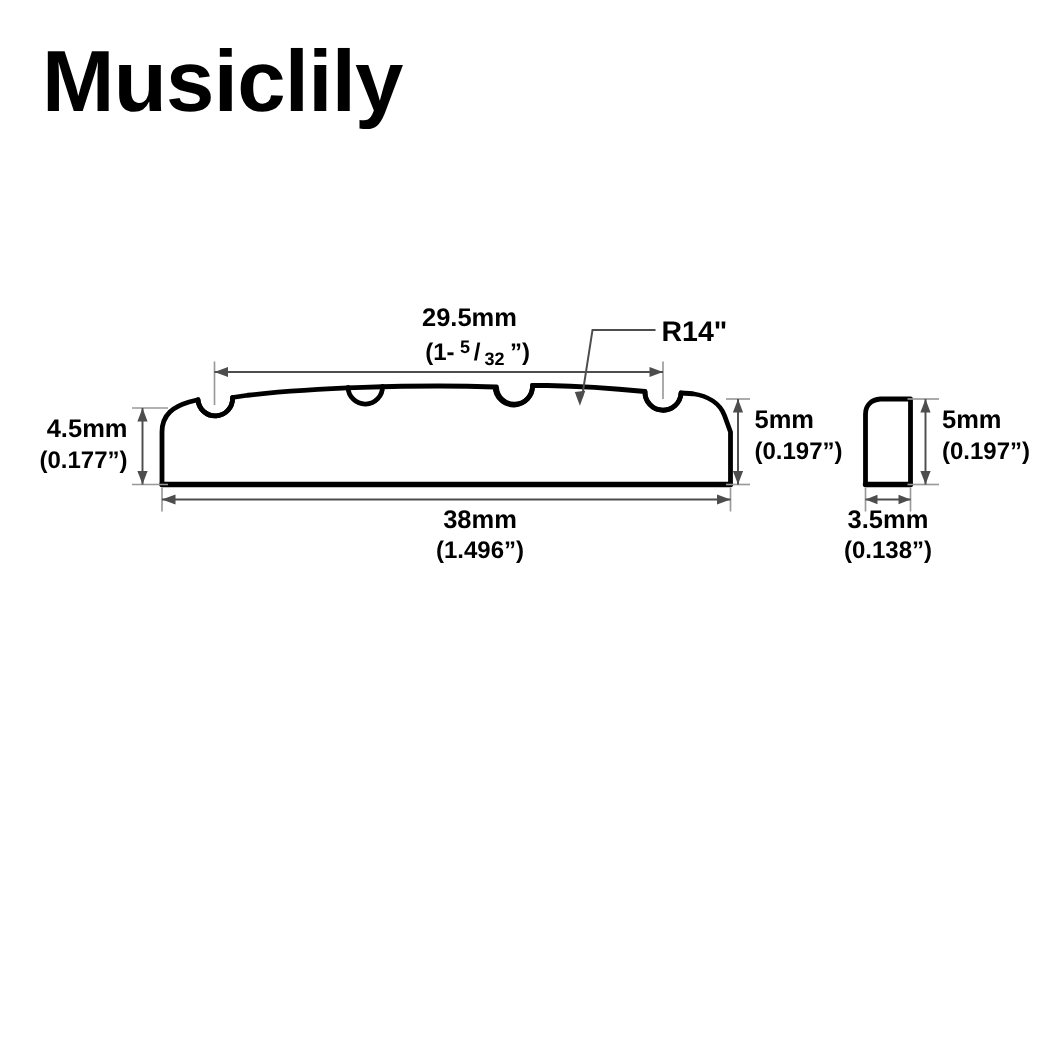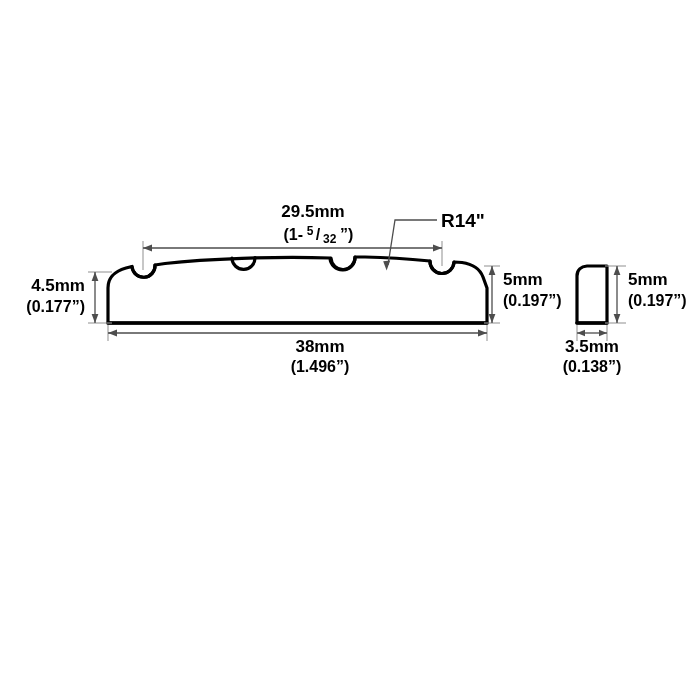--- a/index.html
+++ b/index.html
@@ -86,20 +86,21 @@
   .arrow-head {
     fill: #4d4d4d;
     stroke: none;
   }
 </style>
 </head>
 <body>
 
 <div id="drawing-root">
 
+  <div class="brand-logo">Musiclily</div>
 
   <svg id="tech-drawing" viewBox="0 0 700 700">
 
     <g>
       <path class="part-outline" d="M 108,323
                L 108,288
                C 108,276 116,271 126,268
                L 132,266.5
                A 11.5,11.5 0 0 0 155,265
                L 165,263.5

